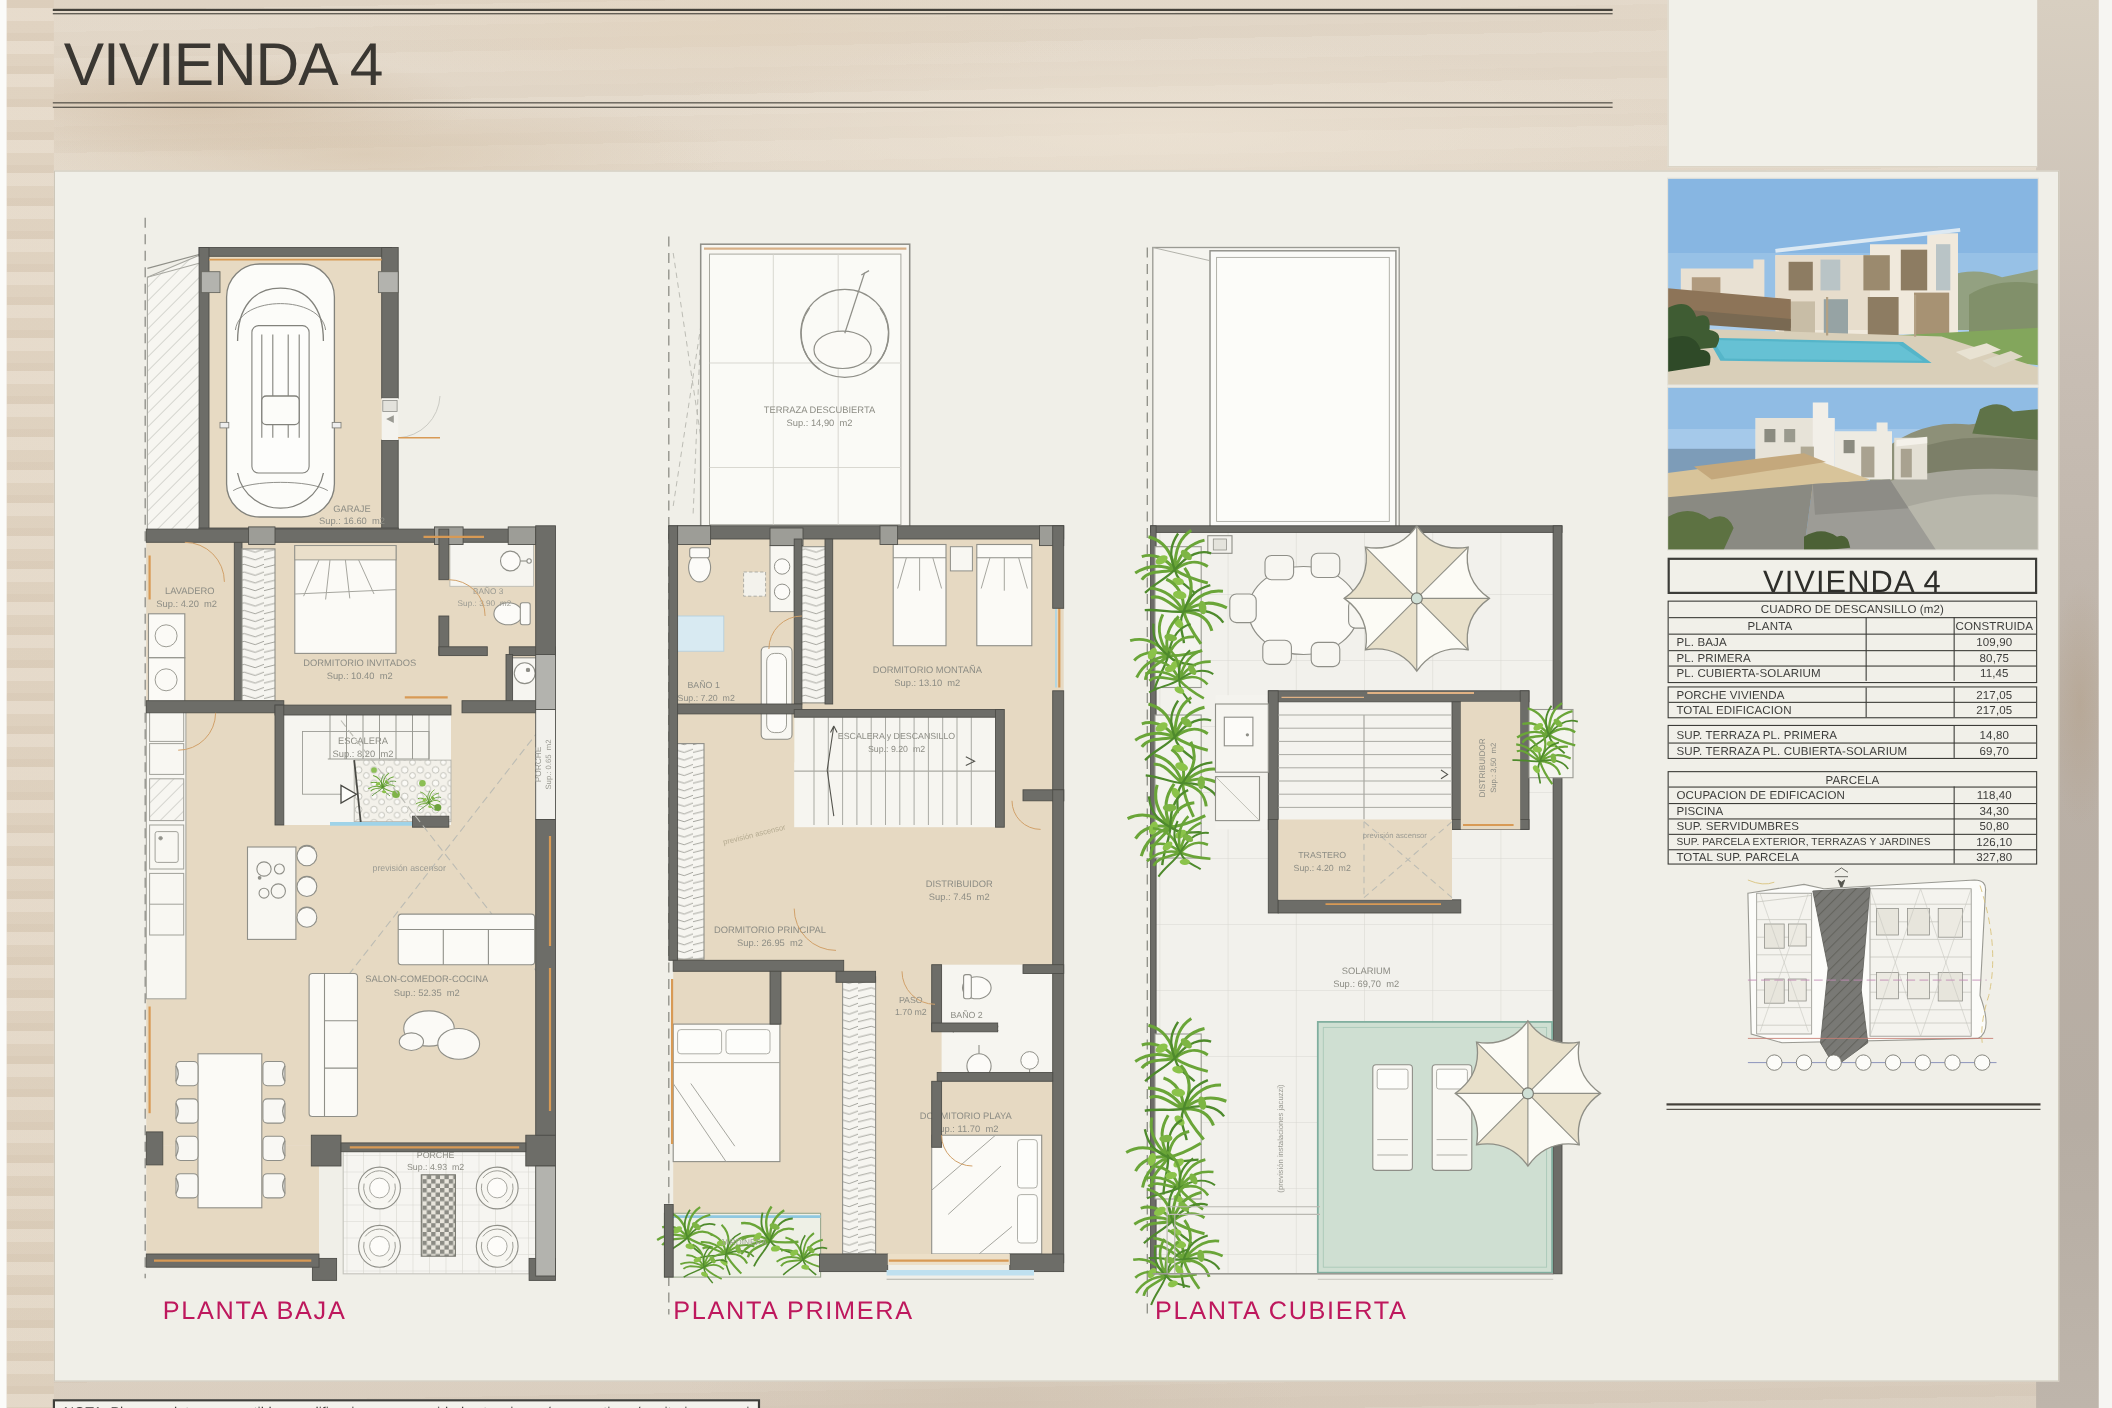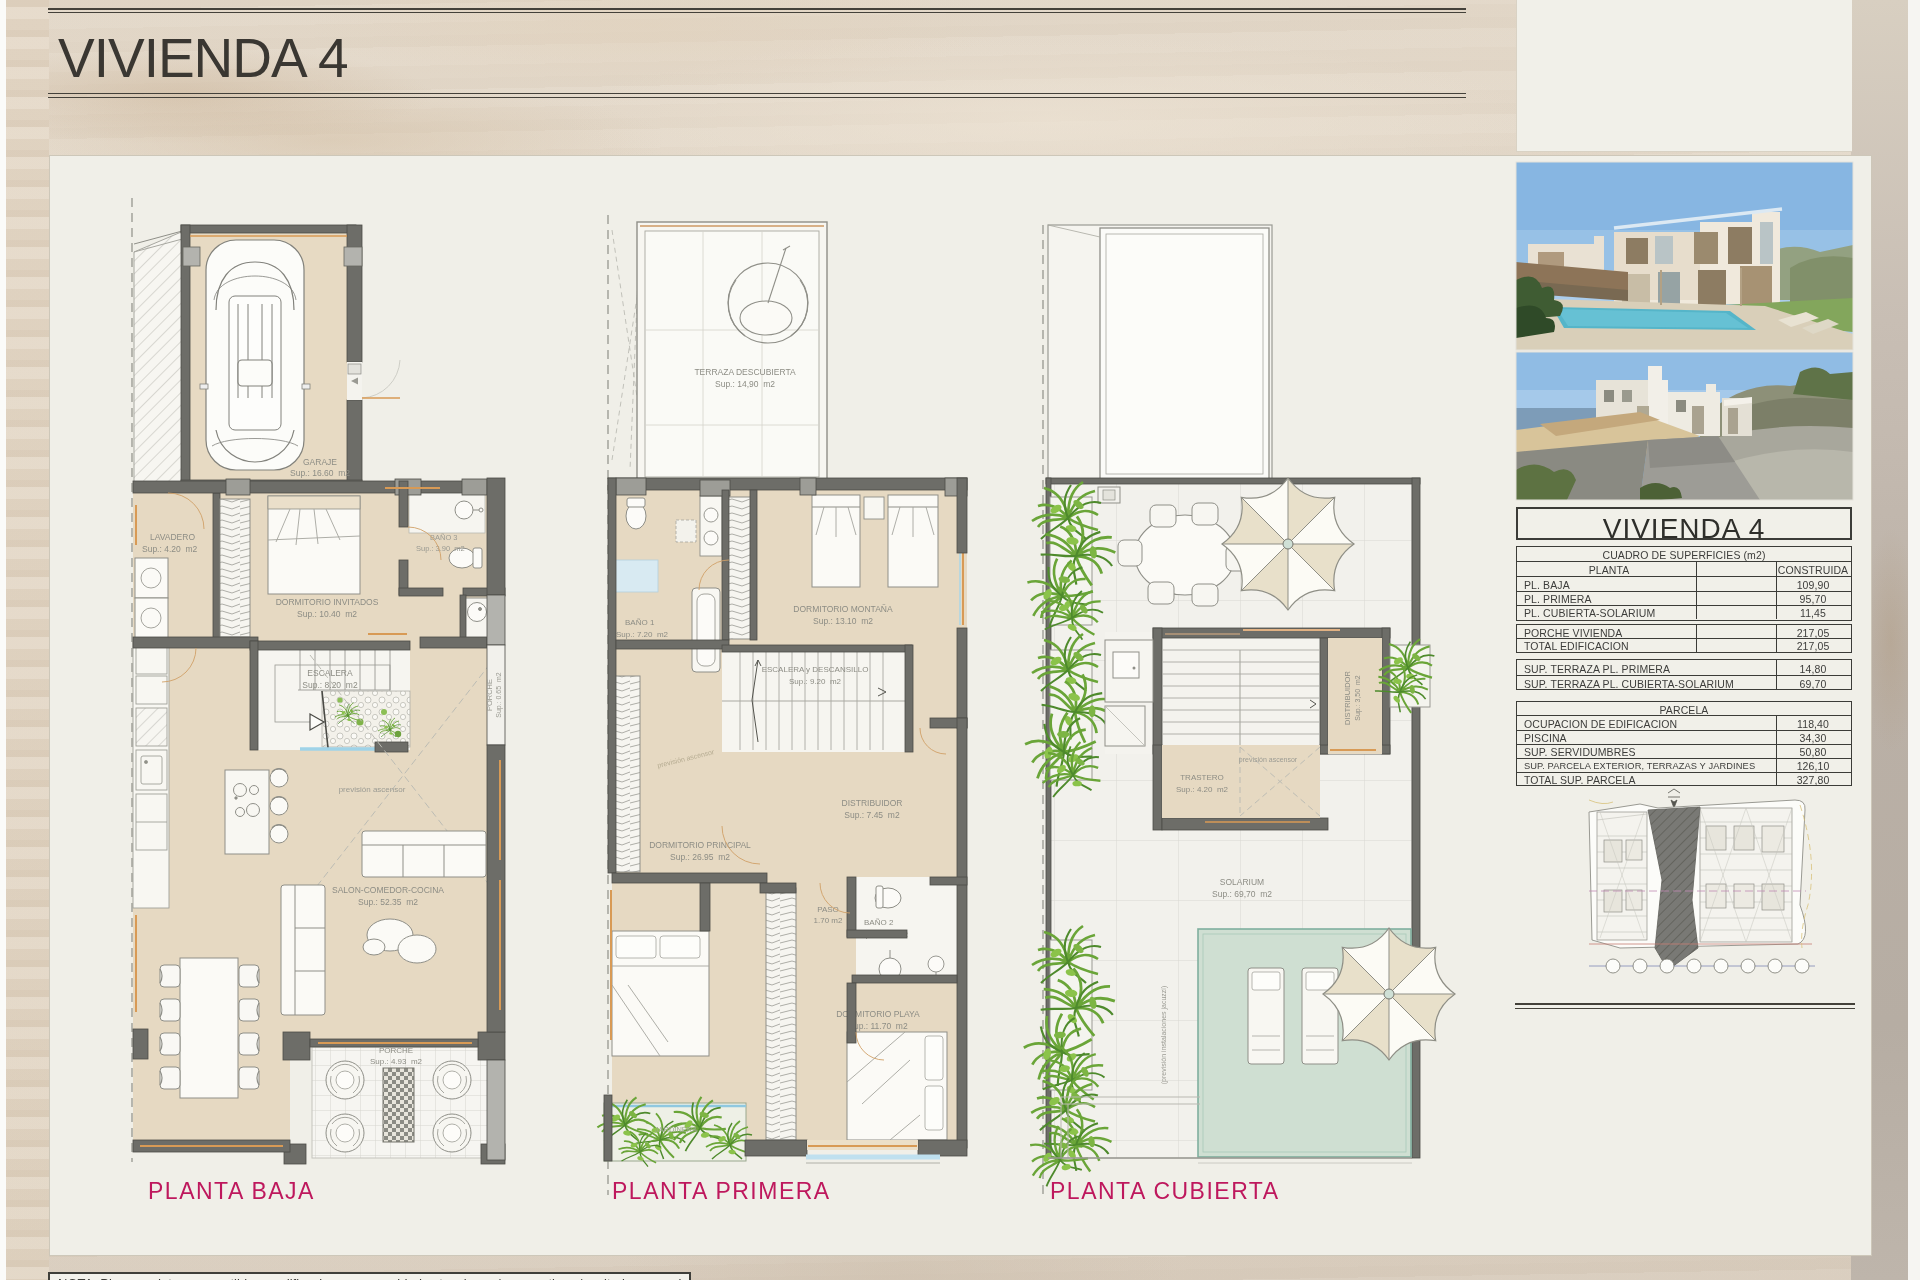--- a/index.html
+++ b/index.html
@@ -983,36 +983,36 @@
   <div class="abs planlab" style="left:1050px;top:1178px;">PLANTA CUBIERTA</div>
 
   <div id="tbl" class="abs">
 
     <div class="bx bx1" style="left:0;top:0;width:336px;height:33px;">
       <div id="vtitle">VIVIENDA 4</div>
     </div>
 
     <div class="bx" style="left:0;top:39px;width:336px;height:75px;border-width:1.5px;">
       <div class="trow" style="top:0;height:14px;">
-          <span class="ctr">CUADRO DE SUPERFICIES (m2)</span>
+          <span class="ctr">CUADRO DE DESCANSILLO (m2)</span>
         </div>
       <div class="hl" style="top:14px;"></div>
       <div class="trow" style="top:14px;height:15px;">
           <span class="ctr" style="left:-75px;">PLANTA</span>
           <span class="val">CONSTRUIDA</span>
         </div>
       <div class="hl" style="top:29px;"></div>
       <div class="trow" style="top:29px;height:15px;">
           <span class="lab">PL. BAJA</span>
           <span class="val">109,90</span>
         </div>
       <div class="hl" style="top:44px;"></div>
       <div class="trow" style="top:44px;height:14px;">
           <span class="lab">PL. PRIMERA</span>
-          <span class="val">95,70</span>
+          <span class="val">80,75</span>
         </div>
       <div class="hl" style="top:58px;"></div>
       <div class="trow" style="top:58px;height:14px;text-decoration:underline;">
           <span class="lab">PL. CUBIERTA-SOLARIUM</span>
           <span class="val">11,45</span>
         </div>
       <div class="vl" style="left:179px;top:14px;height:58px;"></div>
       <div class="vl" style="left:259px;top:14px;height:58px;"></div>
     </div>
 

